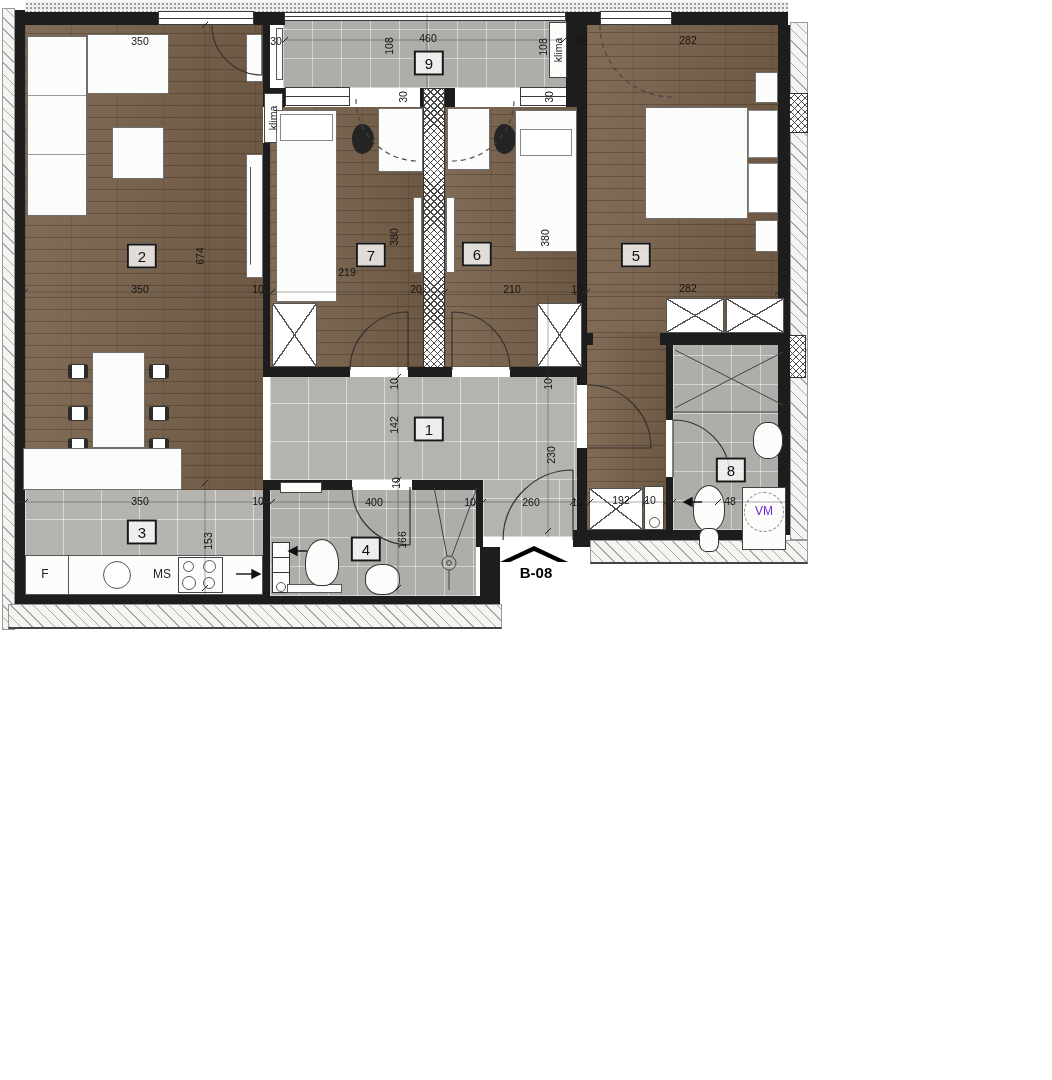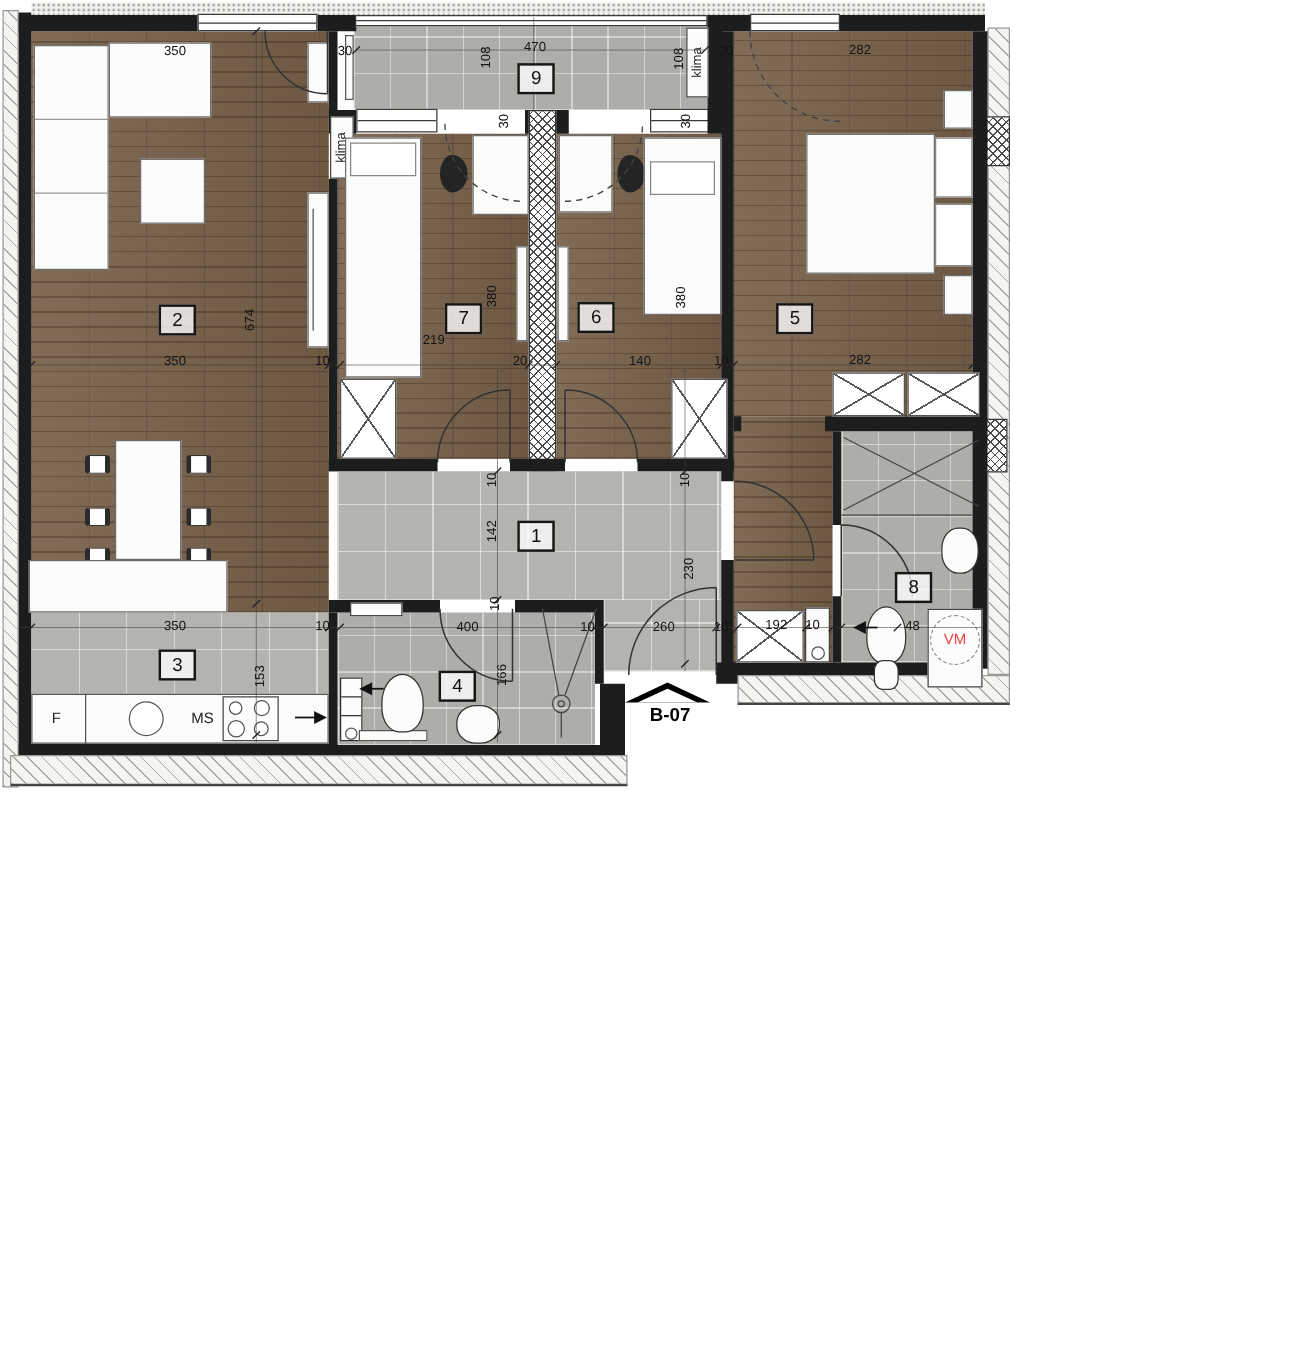--- a/index.html
+++ b/index.html
@@ -30,21 +30,21 @@
         background-image:linear-gradient(to bottom right,transparent calc(50% - .7px),#555 calc(50% - .7px) calc(50% + .7px),transparent calc(50% + .7px)),
                          linear-gradient(to top right,transparent calc(50% - .7px),#555 calc(50% - .7px) calc(50% + .7px),transparent calc(50% + .7px));}
   .window{position:absolute;background:#fff;border:1px solid #3a3a3a;box-sizing:border-box;
         background-image:linear-gradient(#3a3a3a,#3a3a3a);background-size:100% 1px;
         background-position:center;background-repeat:no-repeat;}
   .circ{position:absolute;border:1.5px solid #555;border-radius:50%;box-sizing:border-box;background:#fff;}
   .dim{position:absolute;font-size:10.5px;color:#141414;transform:translate(-50%,-50%);white-space:nowrap;z-index:30;}
   .dim.v{transform:translate(-50%,-50%) rotate(-90deg);}
   .ann{position:absolute;font-size:12px;color:#222;transform:translate(-50%,-50%);white-space:nowrap;z-index:30;}
   .ann.v{font-size:10.5px;transform:translate(-50%,-50%) rotate(-90deg);}
-  .ann.gray{color:#ef4444;}
+  .ann.gray{color:#6d28d9;}
   .roomlbl{position:absolute;transform:translate(-50%,-50%);border:2px solid #161616;
         background:rgba(255,255,255,.78);color:#111;font-size:15px;line-height:1;
         padding:3px 9px;z-index:30;}
   .unitlbl{position:absolute;transform:translate(-50%,-50%);font-weight:bold;font-size:15px;color:#000;z-index:30;}
   svg.overlay{position:absolute;left:0;top:0;z-index:20;pointer-events:none;}
   .pillow{position:absolute;background:#fff;border:1px solid #888;box-sizing:border-box;}
   .chair{position:absolute;width:20px;height:15px;background:#fff;border:1px solid #333;
          border-left:4px solid #2b2b2b;border-right:4px solid #2b2b2b;border-radius:3px;box-sizing:border-box;}
   .dchair{position:absolute;width:22px;height:30px;background:#242424;border-radius:45% 55% 55% 45%/50% 50% 50% 50%;}
 </style>
@@ -226,39 +226,39 @@
           <polygon points="297,547 289,551 297,555"></polygon>
       <path d="M702,502 L692,502" fill="none"></path>
           <polygon points="692,498 684,502 692,506"></polygon>
     </g>
     <g>
       <polygon points="500,562 534,546 568,562" fill="#000"></polygon>
       <polygon points="510,562 534,551 558,562" fill="#fff"></polygon>
     </g>
   </svg>
 
-  <div class="unitlbl" style="left:536px;top:572px;">B-07</div>
+  <div class="unitlbl" style="left:536px;top:572px;">B-08</div>
 
 <div class="dim" style="left: 140px; top: 41px;">350</div>
       <div class="dim" style="left: 276px; top: 41px;">30</div>
       <div class="dim v" style="left: 389px; top: 46px;">108</div>
-      <div class="dim" style="left: 428px; top: 38px;">470</div>
+      <div class="dim" style="left: 428px; top: 38px;">460</div>
       <div class="dim v" style="left: 543px; top: 47px;">108</div>
       <div class="dim" style="left: 581px; top: 41px;">30</div>
       <div class="dim" style="left: 688px; top: 40px;">282</div>
       <div class="dim v" style="left: 403px; top: 97px;">30</div>
       <div class="dim v" style="left: 549px; top: 97px;">30</div>
       <div class="dim v" style="left: 200px; top: 256px;">674</div>
       <div class="dim v" style="left: 394px; top: 237px;">380</div>
       <div class="dim v" style="left: 545px; top: 238px;">380</div>
       <div class="dim" style="left: 140px; top: 289px;">350</div>
       <div class="dim" style="left: 258px; top: 289px;">10</div>
       <div class="dim" style="left: 347px; top: 272px;">219</div>
       <div class="dim" style="left: 416px; top: 289px;">20</div>
-      <div class="dim" style="left: 512px; top: 289px;">140</div>
+      <div class="dim" style="left: 512px; top: 289px;">210</div>
       <div class="dim" style="left: 577px; top: 289px;">10</div>
       <div class="dim" style="left: 688px; top: 288px;">282</div>
       <div class="dim v" style="left: 394px; top: 384px;">10</div>
       <div class="dim v" style="left: 548px; top: 384px;">10</div>
       <div class="dim v" style="left: 394px; top: 425px;">142</div>
       <div class="dim v" style="left: 551px; top: 455px;">230</div>
       <div class="dim" style="left: 140px; top: 501px;">350</div>
       <div class="dim" style="left: 258px; top: 501px;">10</div>
       <div class="dim" style="left: 374px; top: 502px;">400</div>
       <div class="dim" style="left: 470px; top: 502px;">10</div>

